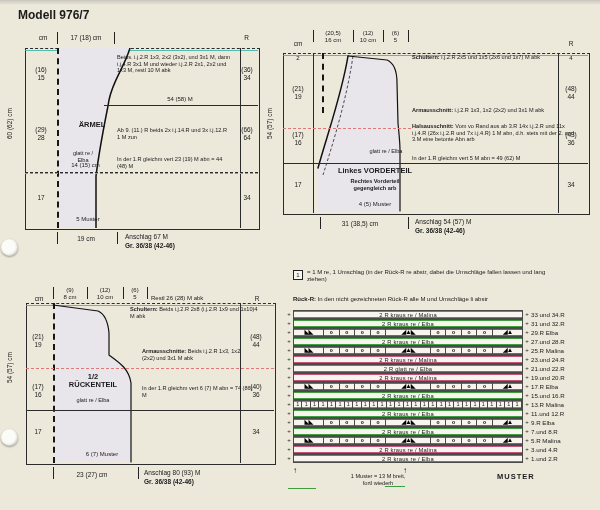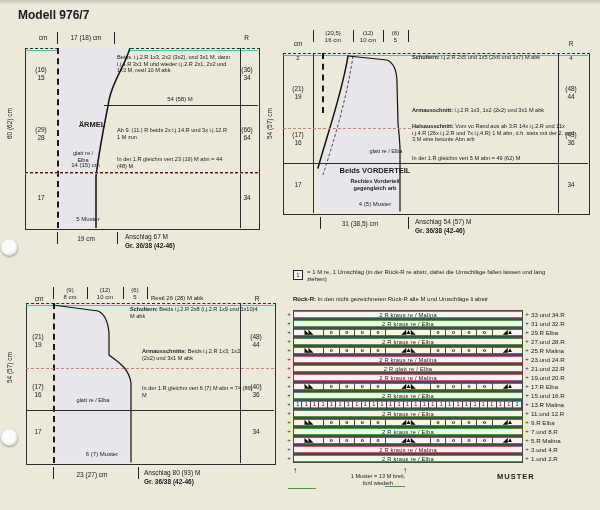--- a/index.html
+++ b/index.html
@@ -141,21 +141,21 @@
   <div class="pinkdash" style="left:3px;top:100px;width:128px"></div>
 
   <span class="abs t7 c" style="left:3px;top:103px;width:30px"><span>(17)</span><br><span>16</span></span>
   <span class="abs t5" style="left:132px;top:95px;width:164px"><span class="b">Halsausschnitt:</span> <span>Vom vo Rand aus ab 3.R 14x i.j.2.R und 11x i.j.4.R (26x i.j.2.R und 7x i.j.4.R) 1 M abn, d.h. stets mit der 2. und 3.M eine betonte Abn arb</span></span>
   <span class="abs t7 c" style="left:277px;top:103px;width:28px"><span>(43)</span><br><span>36</span></span>
 
   <span class="abs t5 c" style="left:78px;top:120px;width:56px">glatt re / Elba</span>
   <span class="abs t5" style="left:132px;top:127px;width:172px">In der 1.R gleichm vert 5 M abn = 49 (62) M</span>
   <div class="hline" style="left:3px;top:135px;width:305px;border-top-width:1.5px"></div>
 
-  <span class="abs t8 b c" style="left:40px;top:139px;width:110px">Beids VORDERTEIL</span>
+  <span class="abs t8 b c" style="left:40px;top:139px;width:110px">Linkes VORDERTEIL</span>
   <span class="abs t5 b c" style="left:45px;top:150px;width:100px"><span>Rechtes Vorderteil</span><br><span>gegengleich arb</span></span>
   <span class="abs t7 c" style="left:3px;top:153px;width:30px">17</span>
   <span class="abs t7 c" style="left:277px;top:153px;width:28px">34</span>
   <span class="abs t6 c" style="left:55px;top:173px;width:80px">4 (5) Muster</span>
 
   <span class="tick" style="left:40px;top:189px"></span>
   <span class="abs t7 c" style="left:40px;top:192px;width:80px">31 (38,5) cm</span>
   <span class="tick" style="left:128px;top:189px"></span>
   <span class="abs t7" style="left:135px;top:190px">Anschlag 54 (57) M</span>
   <span class="abs t7 b" style="left:135px;top:199px">Gr. 36/38 (42-46)</span>
@@ -187,20 +187,21 @@
 
   <span class="abs t5" style="left:112px;top:21px;width:130px"><span class="b">Schultern:</span> <span>Beids i.j.2.R 2x8 (i.j.2.R 1x9 und 1x10) M abk</span></span>
   <span class="abs t6 c" style="left:223px;top:21px;width:30px">4</span>
 
   <span class="abs t7 c" style="left:8px;top:48px;width:24px"><span>(21)</span><br><span>19</span></span>
   <span class="abs t7 c" style="left:223px;top:48px;width:30px"><span>(48)</span><br><span>44</span></span>
   <span class="abs t5" style="left:124px;top:63px;width:112px"><span class="b">Armausschnitte:</span> <span>Beids i.j.2.R 1x3, 1x2 (2x2) und 3x1 M abk</span></span>
 
   <div class="pinkdash" style="left:8px;top:83px;width:248px"></div>
 
+  <span class="abs t8 b c" style="left:34px;top:88px;width:82px"><span>1/2</span><br><span>RÜCKENTEIL</span></span>
   <span class="abs t7 c" style="left:8px;top:98px;width:24px"><span>(17)</span><br><span>16</span></span>
   <span class="abs t7 c" style="left:223px;top:98px;width:30px"><span>(40)</span><br><span>36</span></span>
   <span class="abs t5" style="left:124px;top:100px;width:112px">In der 1.R gleichm vert 6 (7) M abn = 74 (86) M</span>
   <span class="abs t5 c" style="left:42px;top:112px;width:66px">glatt re / Elba</span>
 
   <div class="hline" style="left:8px;top:125px;width:248px;border-top-width:1.5px"></div>
 
   <span class="abs t7 c" style="left:8px;top:143px;width:24px">17</span>
   <span class="abs t7 c" style="left:223px;top:143px;width:30px">34</span>
   <span class="abs t6 c" style="left:50px;top:166px;width:68px">6 (7) Muster</span>

